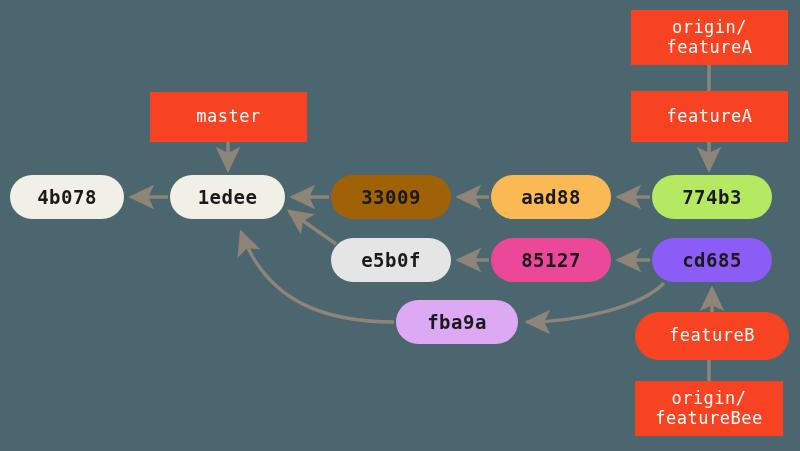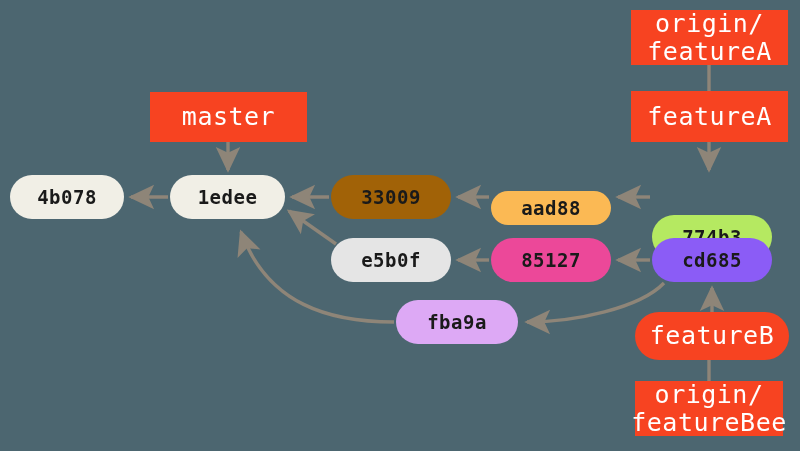--- a/index.html
+++ b/index.html
@@ -34,21 +34,21 @@
   }
   .commit {
     border-radius: 999px;
     font-size: 19px;
     color: #1a1a1a;
     letter-spacing: 0.5px;
     font-weight: bold;
   }
   .label-box {
     color: #ffffff;
-    font-size: 25px;
+    font-size: 17px;
     line-height: 1.12;
     text-align: center;
     letter-spacing: 0.5px;
     white-space: pre-line;
   }
 </style>
 </head>
 <body>
 
 <div id="canvas">
@@ -81,24 +81,24 @@
 
   <div class="node commit" style="left:10px;  top:175px; width:114px; height:44px; background:#f1efe6;">
     <span>4b078</span>
   </div>
   <div class="node commit" style="left:170px; top:175px; width:115px; height:44px; background:#f1efe6;">
     <span>1edee</span>
   </div>
   <div class="node commit" style="left:331px; top:175px; width:120px; height:44px; background:#a16207;">
     <span>33009</span>
   </div>
-  <div class="node commit" style="left:491px; top:191px; width:120px; height:34px; background:#fbb954;">
+  <div class="node commit" style="left:491px; top:175px; width:120px; height:44px; background:#fbb954;">
     <span>aad88</span>
   </div>
-  <div class="node commit" style="left:652px; top:175px; width:120px; height:44px; background:#b5e961;margin-top:40px;">
+  <div class="node commit" style="left:652px; top:175px; width:120px; height:44px; background:#b5e961;">
     <span>774b3</span>
   </div>
   <div class="node commit" style="left:331px; top:238px; width:120px; height:44px; background:#e5e5e5;">
     <span>e5b0f</span>
   </div>
   <div class="node commit" style="left:491px; top:238px; width:120px; height:44px; background:#ec4899;">
     <span>85127</span>
   </div>
   <div class="node commit" style="left:652px; top:238px; width:120px; height:44px; background:#8b5cf6;">
     <span>cd685</span>

